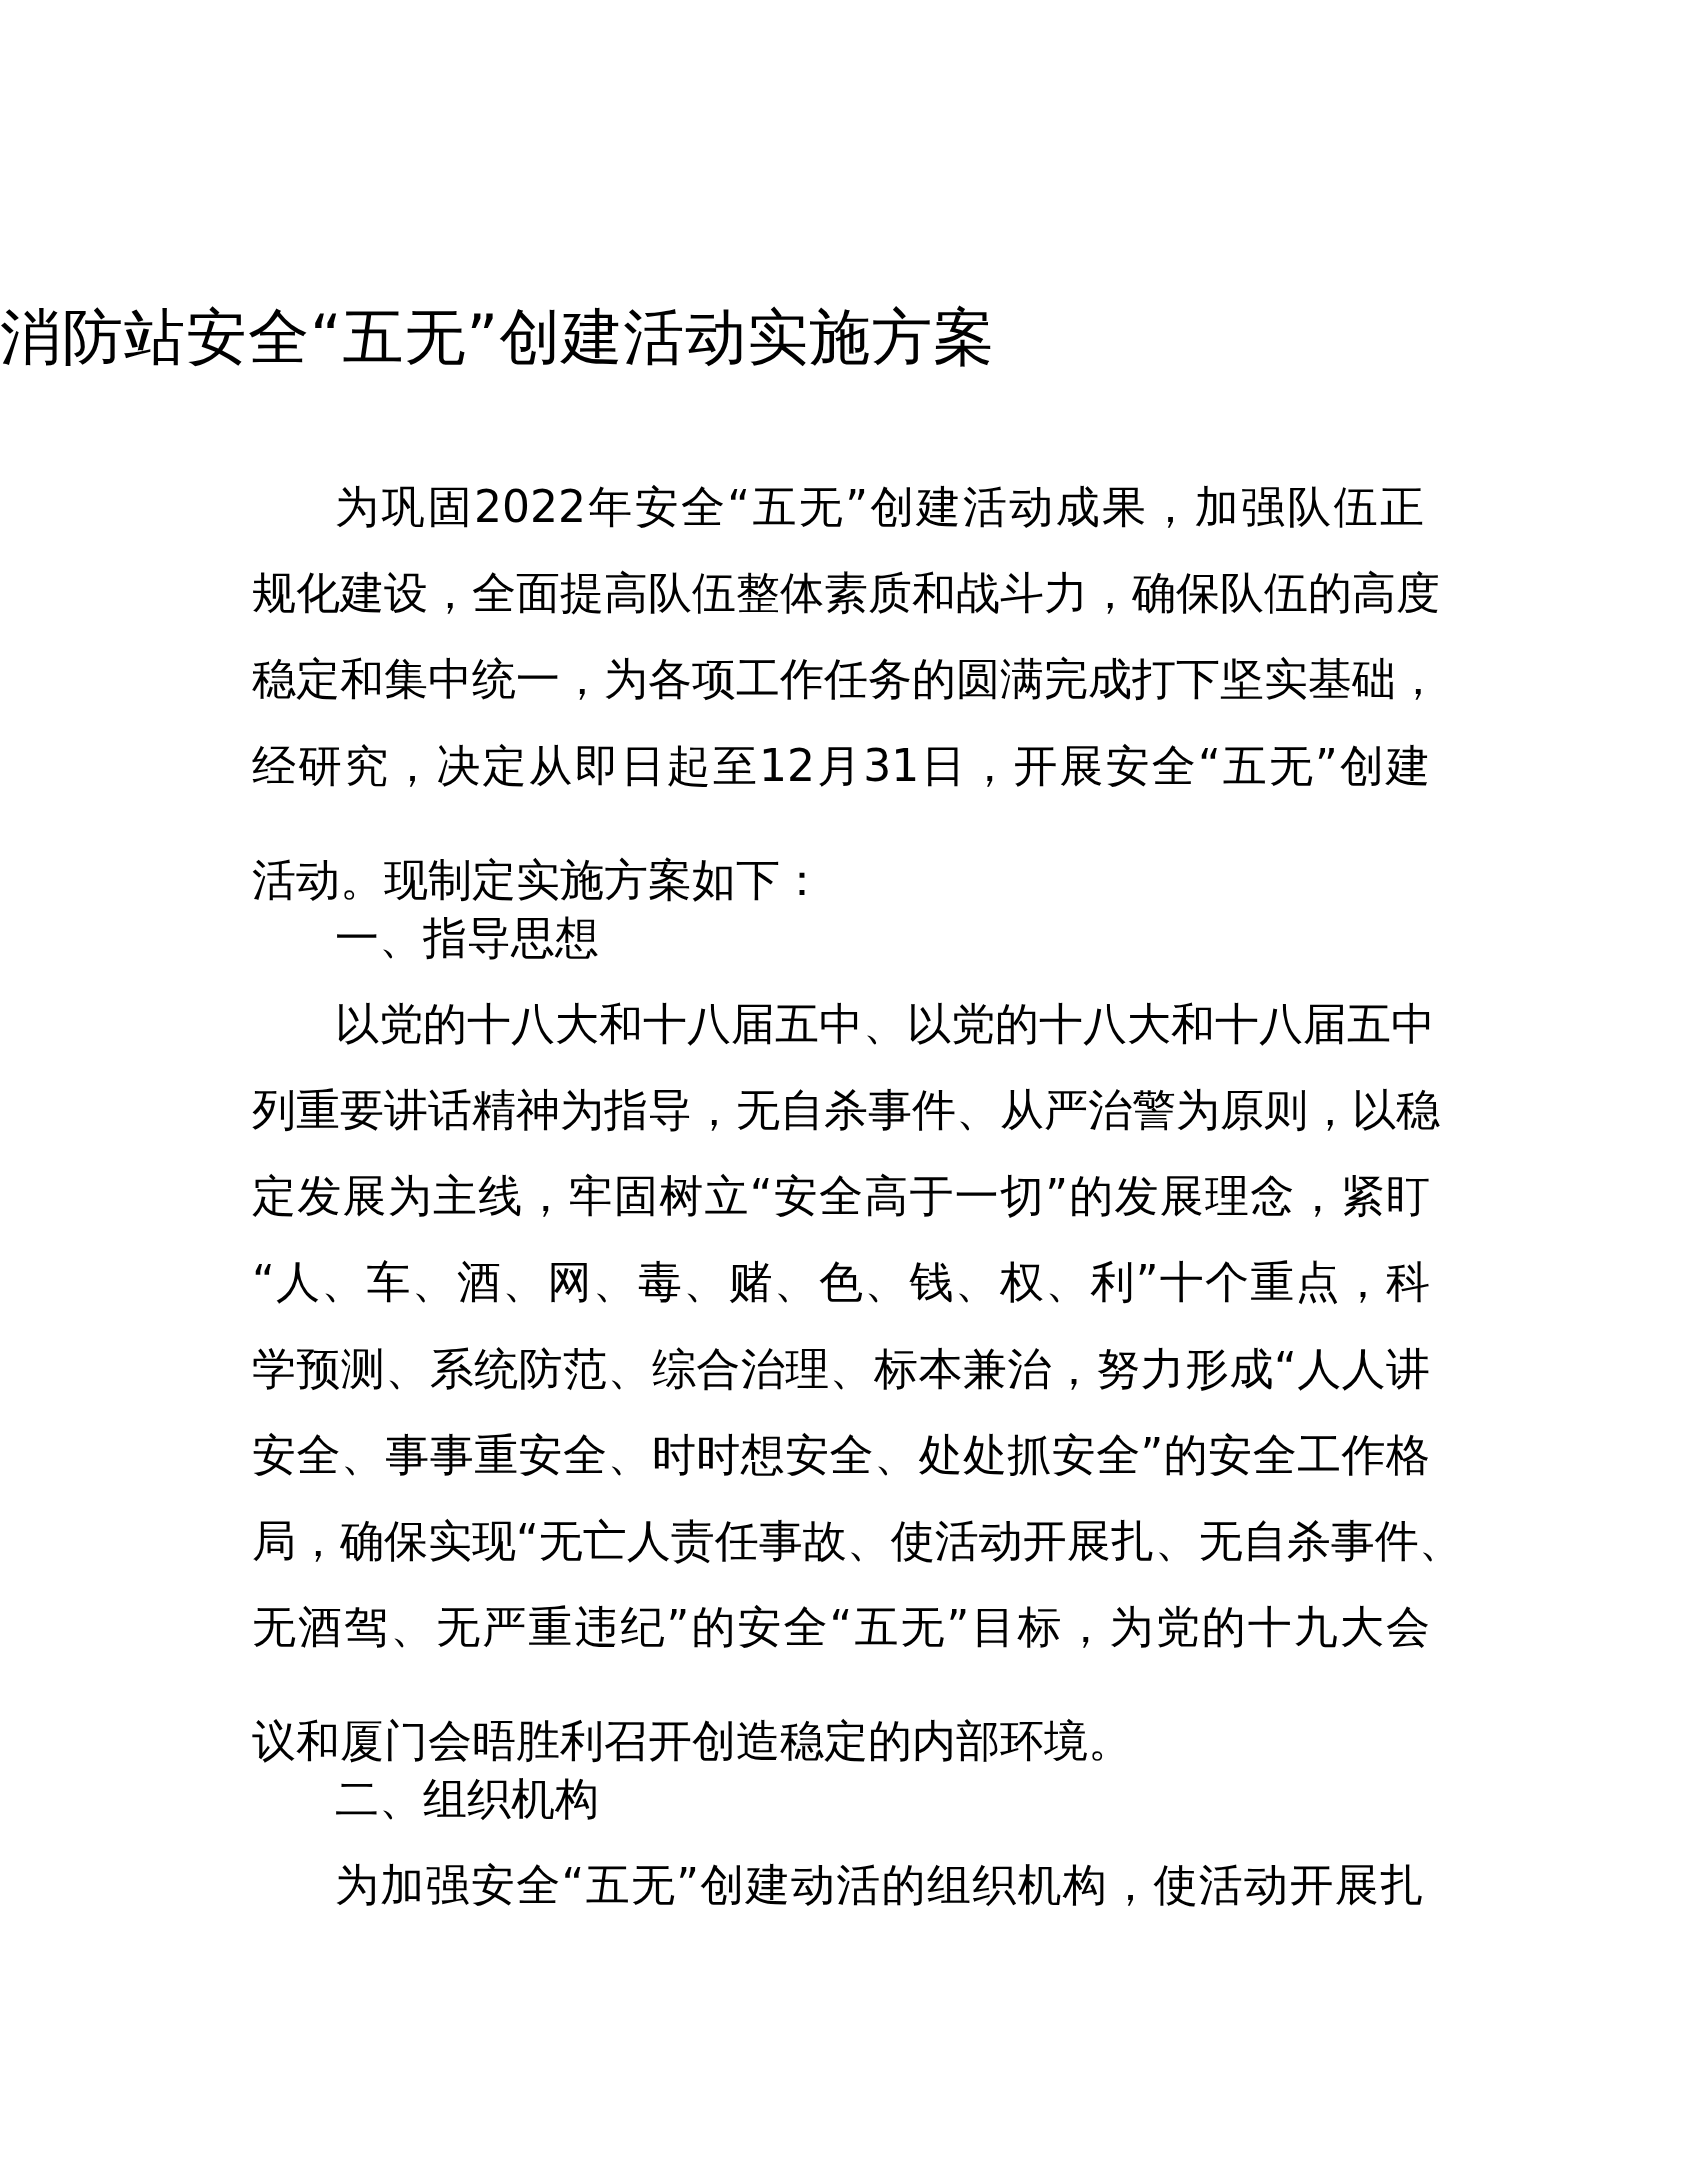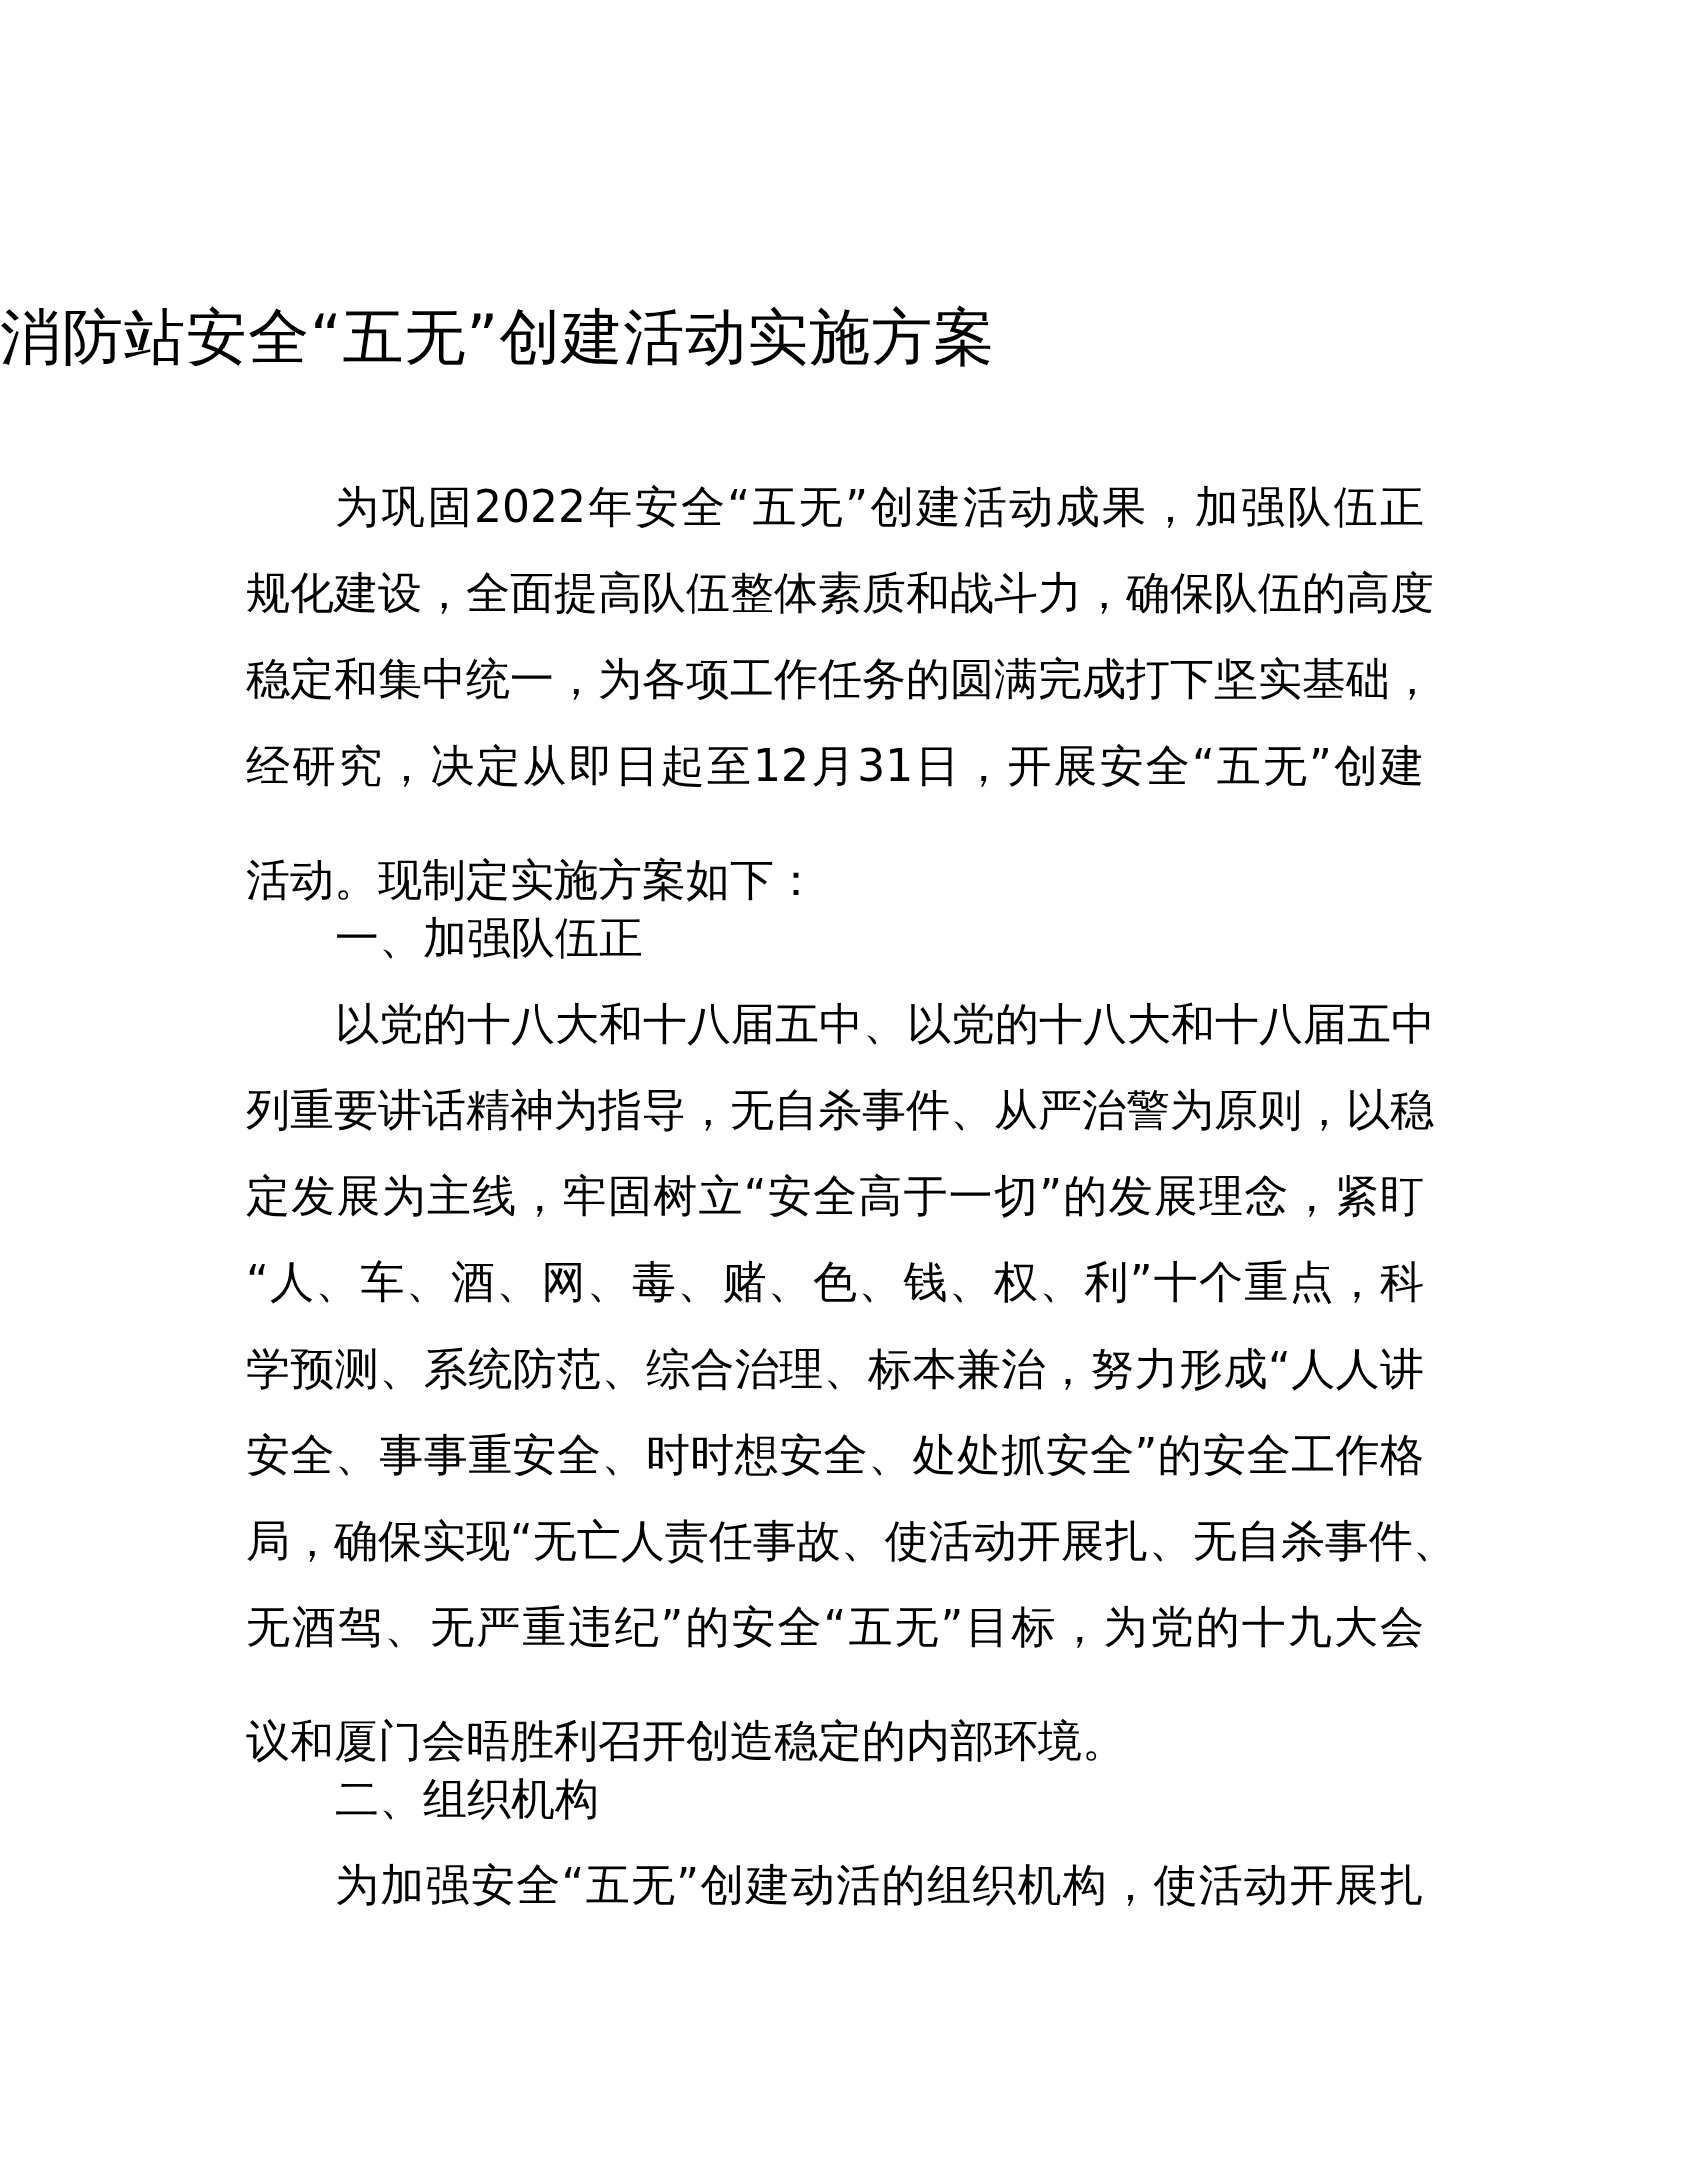--- a/index.html
+++ b/index.html
@@ -1,38 +1,38 @@
 <!DOCTYPE html>
 <html><head>
 <meta charset="utf-8">
 <style>
   html, body { margin:0; padding:0; background:#ffffff; }
   body { width:1683px; height:2178px; position:relative; overflow:hidden;
          font-family:"DejaVu Sans","Liberation Sans",sans-serif; color:#000; }
   .title { position:absolute; left:0; width:1683px; top:297px; 
            font-size:61px; line-height:79px; letter-spacing:1px; }
-  .line { position:absolute; left:246px; width:1178px; font-size:44px; line-height:59px;
+  .line { position:absolute; left:252px; width:1178px; font-size:44px; line-height:59px;
           white-space:nowrap; text-align:justify; text-align-last:justify; }
   .line.last { text-align-last:left;margin-top:28px; }
   .line.indent { left:335px; width:1089px; }
   .line.heading { text-align-last:left; }
 </style>
 </head>
 <body>
 
 <div>
   <div class="title">消防站安全“五无”创建活动实施方案</div>
 
   <div class="line indent" style="top:477px">为巩固2022年安全“五无”创建活动成果，加强队伍正</div>
   <div class="line" style="top:563px">规化建设，全面提高队伍整体素质和战斗力，确保队伍的高度</div>
   <div class="line" style="top:649px">稳定和集中统一，为各项工作任务的圆满完成打下坚实基础，</div>
   <div class="line" style="top:736px">经研究，决定从即日起至12月31日，开展安全“五无”创建</div>
   <div class="line last" style="top:822px">活动。现制定实施方案如下：</div>
 
-  <div class="line indent heading" style="top:908px">一、加强队伍正</div>
+  <div class="line indent heading" style="top:908px">一、指导思想</div>
 
   <div class="line indent" style="top:994px">以党的十八大和十八届五中、以党的十八大和十八届五中</div>
   <div class="line" style="top:1080px">列重要讲话精神为指导，无自杀事件、从严治警为原则，以稳</div>
   <div class="line" style="top:1166px">定发展为主线，牢固树立“安全高于一切”的发展理念，紧盯</div>
   <div class="line" style="top:1252px">“人、车、酒、网、毒、赌、色、钱、权、利”十个重点，科</div>
   <div class="line" style="top:1339px">学预测、系统防范、综合治理、标本兼治，努力形成“人人讲</div>
   <div class="line" style="top:1425px">安全、事事重安全、时时想安全、处处抓安全”的安全工作格</div>
   <div class="line" style="top:1511px">局，确保实现“无亡人责任事故、使活动开展扎、无自杀事件、</div>
   <div class="line" style="top:1597px">无酒驾、无严重违纪”的安全“五无”目标，为党的十九大会</div>
   <div class="line last" style="top:1683px">议和厦门会晤胜利召开创造稳定的内部环境。</div>

